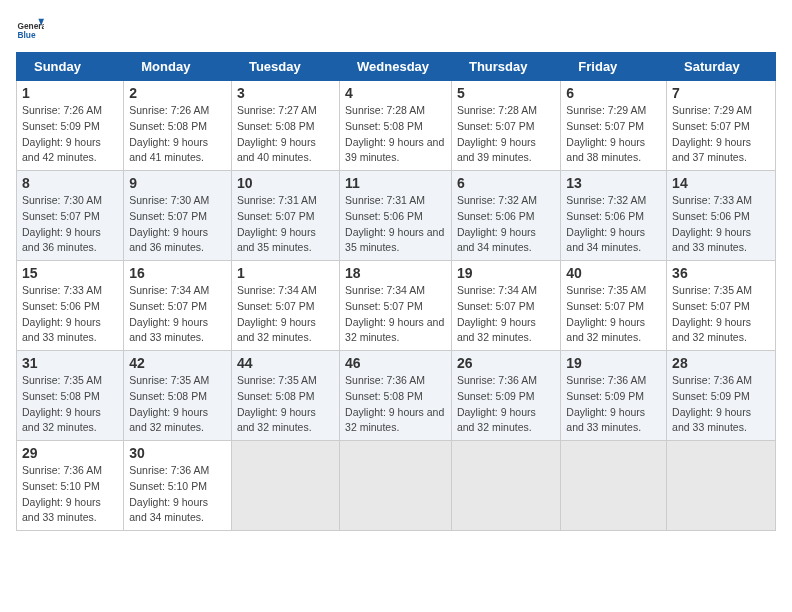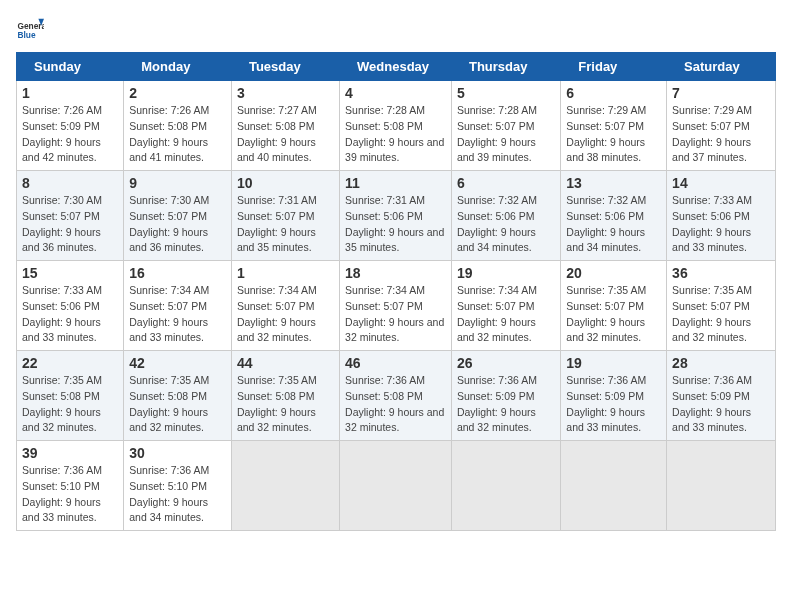--- a/index.html
+++ b/index.html
@@ -183,31 +183,31 @@
         </td>
         <td>
           <span class="day-num">18</span>
           <div class="day-detail">Sunrise: 7:34 AM<br>Sunset: 5:07 PM<br>Daylight: 9 hours and 32 minutes.</div>
         </td>
         <td>
           <span class="day-num">19</span>
           <div class="day-detail">Sunrise: 7:34 AM<br>Sunset: 5:07 PM<br>Daylight: 9 hours and 32 minutes.</div>
         </td>
         <td>
-          <span class="day-num">20</span>
+          <span class="day-num">40</span>
           <div class="day-detail">Sunrise: 7:35 AM<br>Sunset: 5:07 PM<br>Daylight: 9 hours and 32 minutes.</div>
         </td>
         <td>
           <span class="day-num">36</span>
           <div class="day-detail">Sunrise: 7:35 AM<br>Sunset: 5:07 PM<br>Daylight: 9 hours and 32 minutes.</div>
         </td>
       </tr>
       <tr>
         <td>
-          <span class="day-num">22</span>
+          <span class="day-num">31</span>
           <div class="day-detail">Sunrise: 7:35 AM<br>Sunset: 5:08 PM<br>Daylight: 9 hours and 32 minutes.</div>
         </td>
         <td>
           <span class="day-num">42</span>
           <div class="day-detail">Sunrise: 7:35 AM<br>Sunset: 5:08 PM<br>Daylight: 9 hours and 32 minutes.</div>
         </td>
         <td>
           <span class="day-num">44</span>
           <div class="day-detail">Sunrise: 7:35 AM<br>Sunset: 5:08 PM<br>Daylight: 9 hours and 32 minutes.</div>
         </td>
@@ -223,21 +223,21 @@
           <span class="day-num">19</span>
           <div class="day-detail">Sunrise: 7:36 AM<br>Sunset: 5:09 PM<br>Daylight: 9 hours and 33 minutes.</div>
         </td>
         <td>
           <span class="day-num">28</span>
           <div class="day-detail">Sunrise: 7:36 AM<br>Sunset: 5:09 PM<br>Daylight: 9 hours and 33 minutes.</div>
         </td>
       </tr>
       <tr>
         <td>
-          <span class="day-num">39</span>
+          <span class="day-num">29</span>
           <div class="day-detail">Sunrise: 7:36 AM<br>Sunset: 5:10 PM<br>Daylight: 9 hours and 33 minutes.</div>
         </td>
         <td>
           <span class="day-num">30</span>
           <div class="day-detail">Sunrise: 7:36 AM<br>Sunset: 5:10 PM<br>Daylight: 9 hours and 34 minutes.</div>
         </td>
         <td class="empty-cell"></td>
         <td class="empty-cell"></td>
         <td class="empty-cell"></td>
         <td class="empty-cell"></td>

